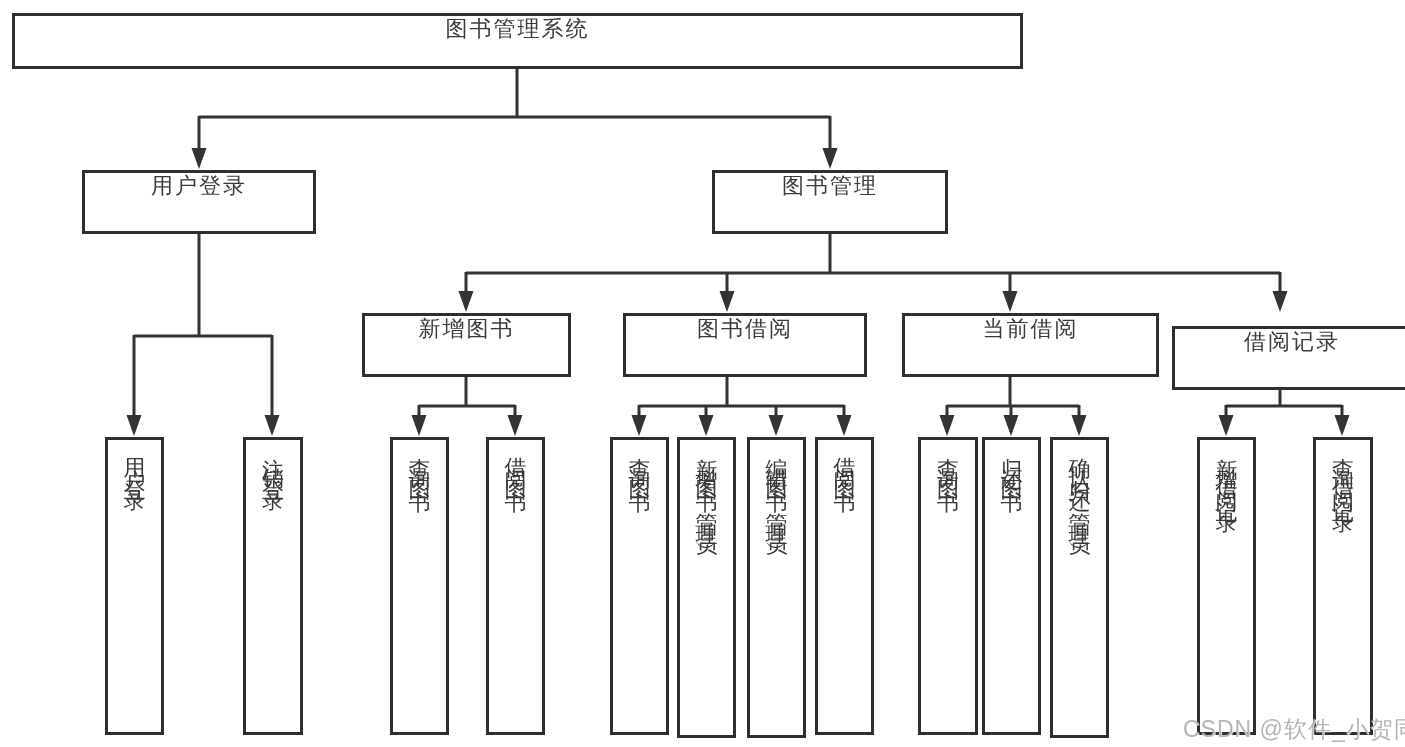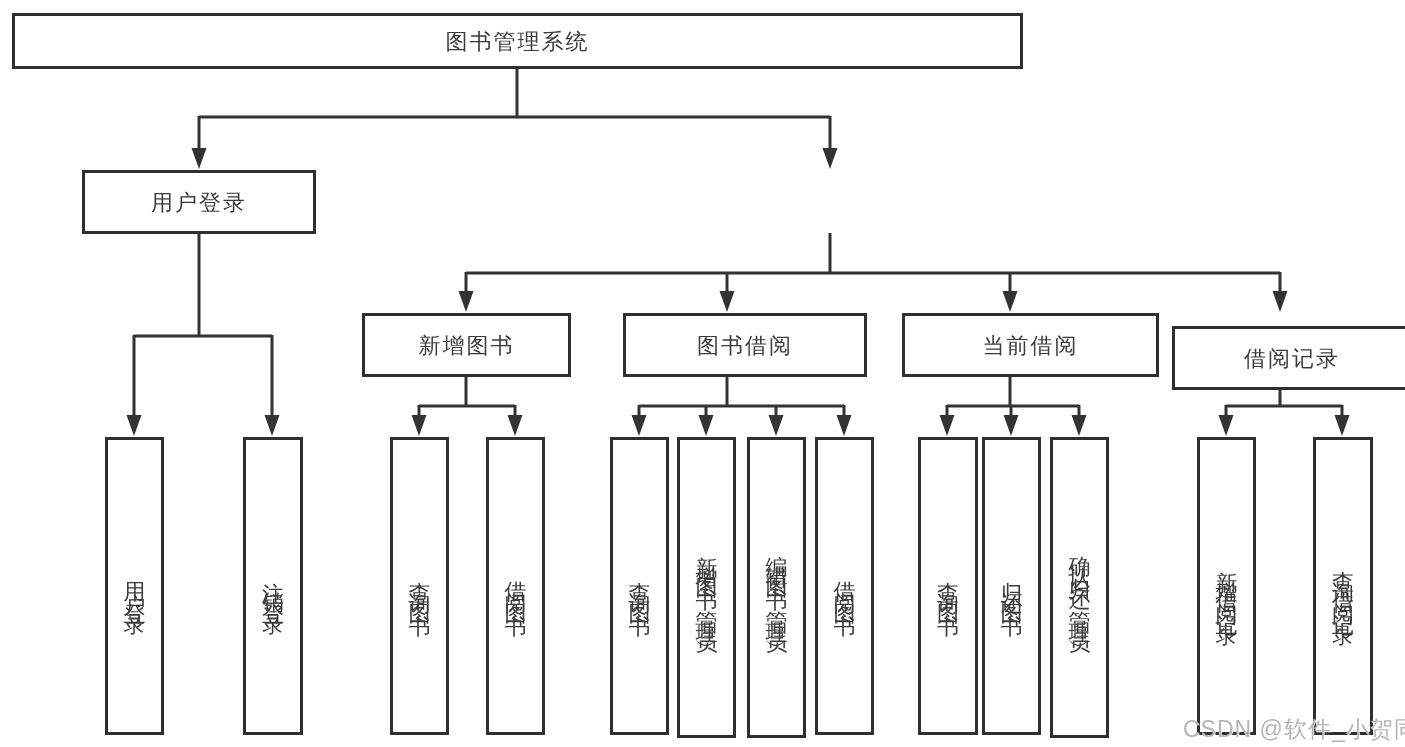--- a/index.html
+++ b/index.html
@@ -11,21 +11,21 @@
     overflow:hidden;
   }
   .connectors{position:absolute;left:0;top:0;z-index:1;}
   .ln{stroke:#333333;stroke-width:3;fill:none;}
   .ah{fill:#333333;stroke:none;}
   .box{
     position:absolute;
     box-sizing:border-box;
     background:#ffffff;
     border:3px solid #2f2f2f;
-    display:flex;align-items:center;justify-content:center;
+    display:flex;align-items:flex-start;justify-content:center;
     z-index:2;
   }
   .lbl{
     color:#3a3a3a;
     font-size:22px;
     letter-spacing:2px;
     white-space:nowrap;
     line-height:1;
   }
   .box.h .lbl{padding-top:2px;}
@@ -87,20 +87,23 @@
     <polygon class="ah" points="1334.5,415 1349.5,415 1342,436"></polygon>
   </svg>
 
   <div class="box h" style="left:12px;top:13px;width:1011px;height:56px">
     <span class="lbl">图书管理系统</span>
   </div>
 
   <div class="box h" style="left:82px;top:170px;width:234px;height:64px">
     <span class="lbl">用户登录</span>
   </div>
+  <div class="box h" style="left:712px;top:170px;width:236px;height:64px">
+    <span class="lbl">图书管理</span>
+  </div>
 
   <div class="box h" style="left:362px;top:313px;width:209px;height:64px">
     <span class="lbl">新增图书</span>
   </div>
   <div class="box h" style="left:623px;top:313px;width:244px;height:64px">
     <span class="lbl">图书借阅</span>
   </div>
   <div class="box h" style="left:902px;top:313px;width:257px;height:64px">
     <span class="lbl">当前借阅</span>
   </div>

